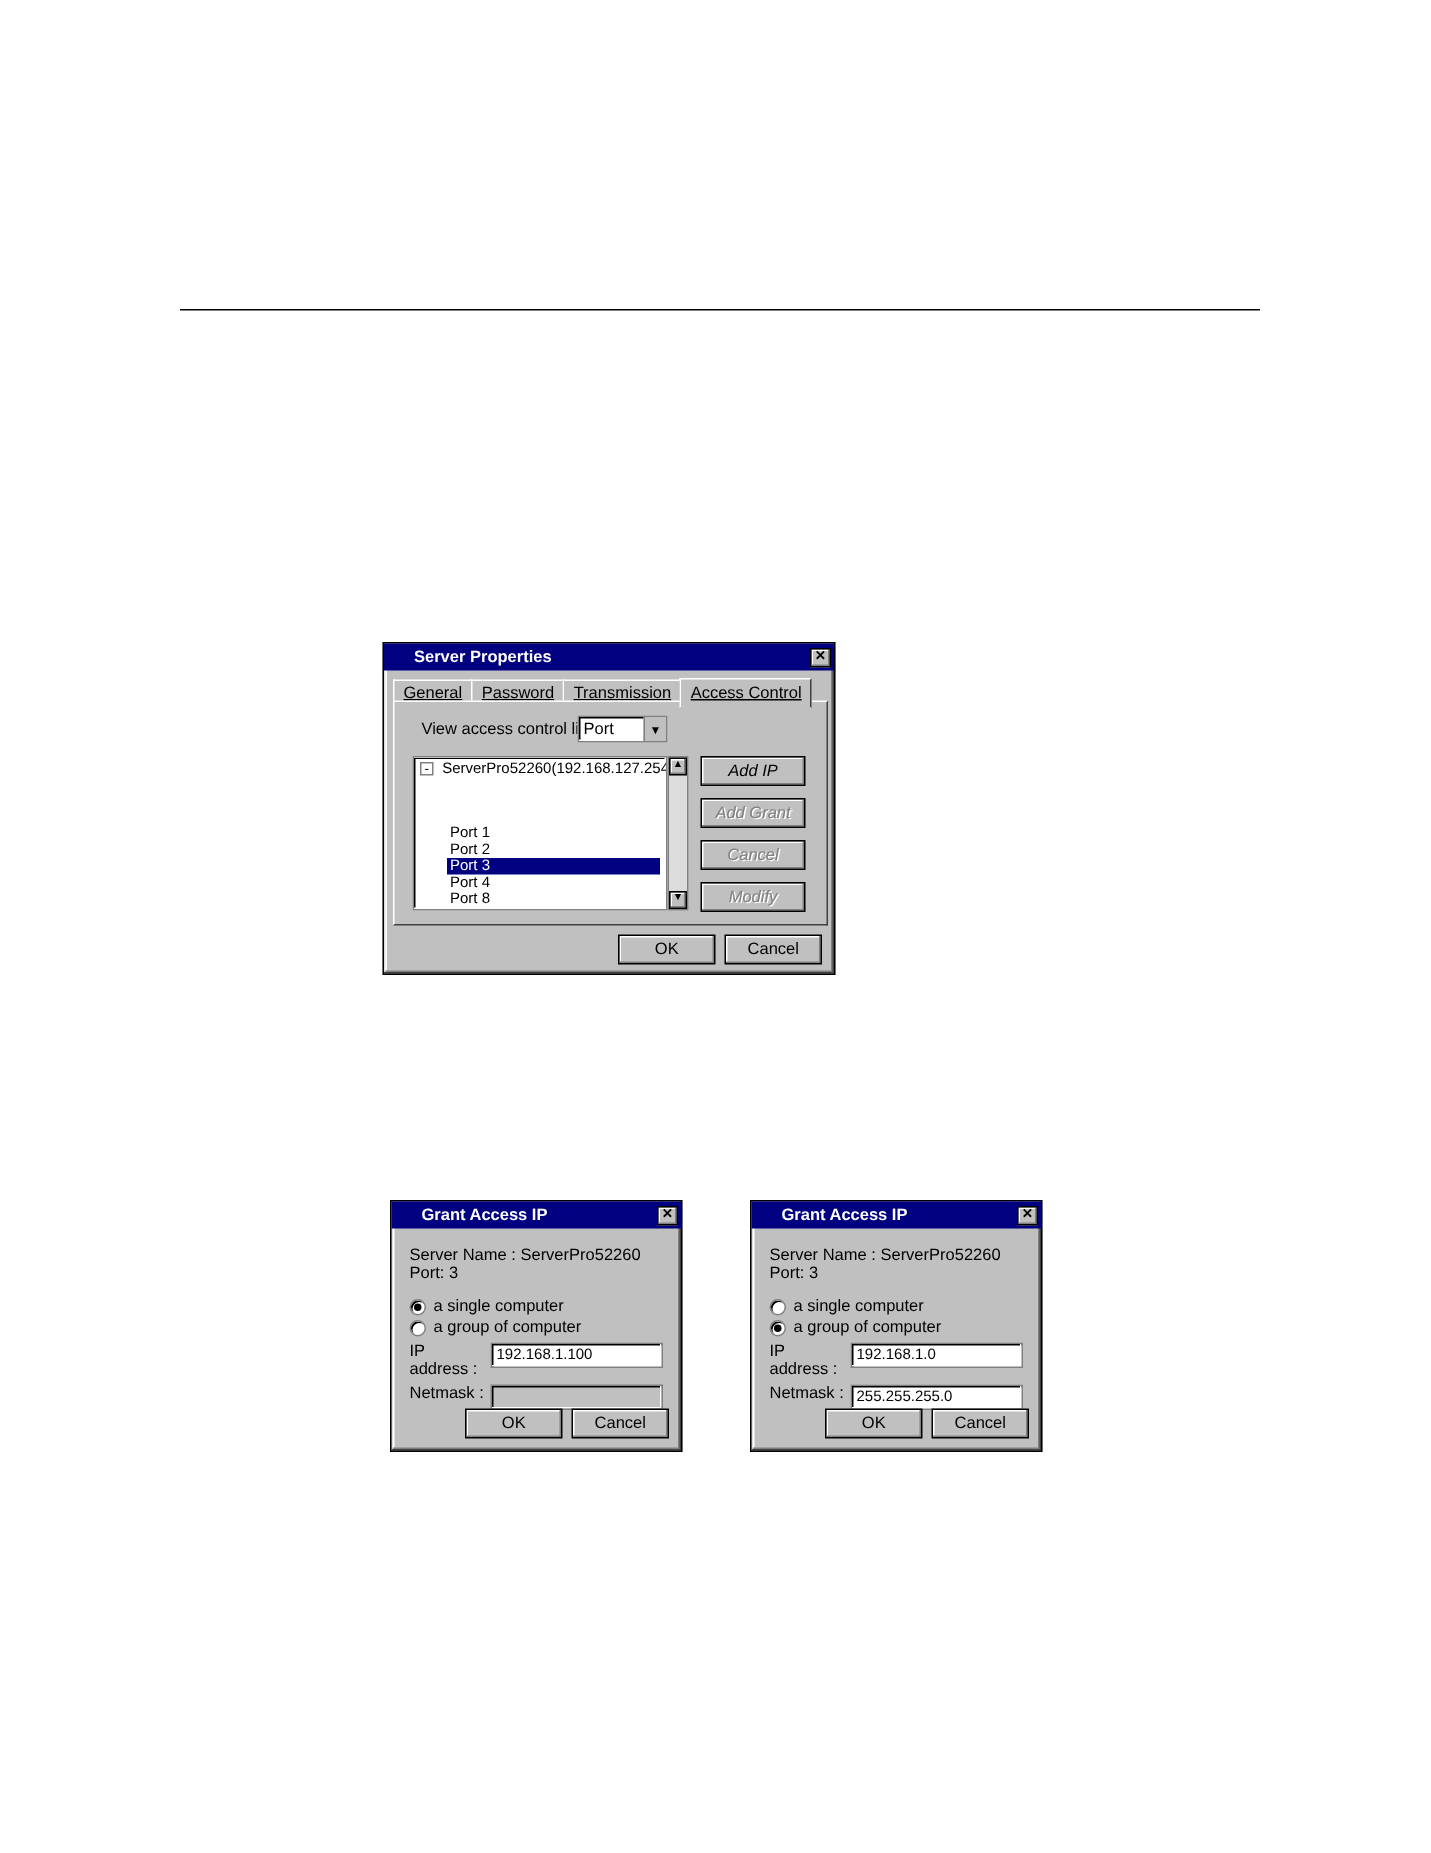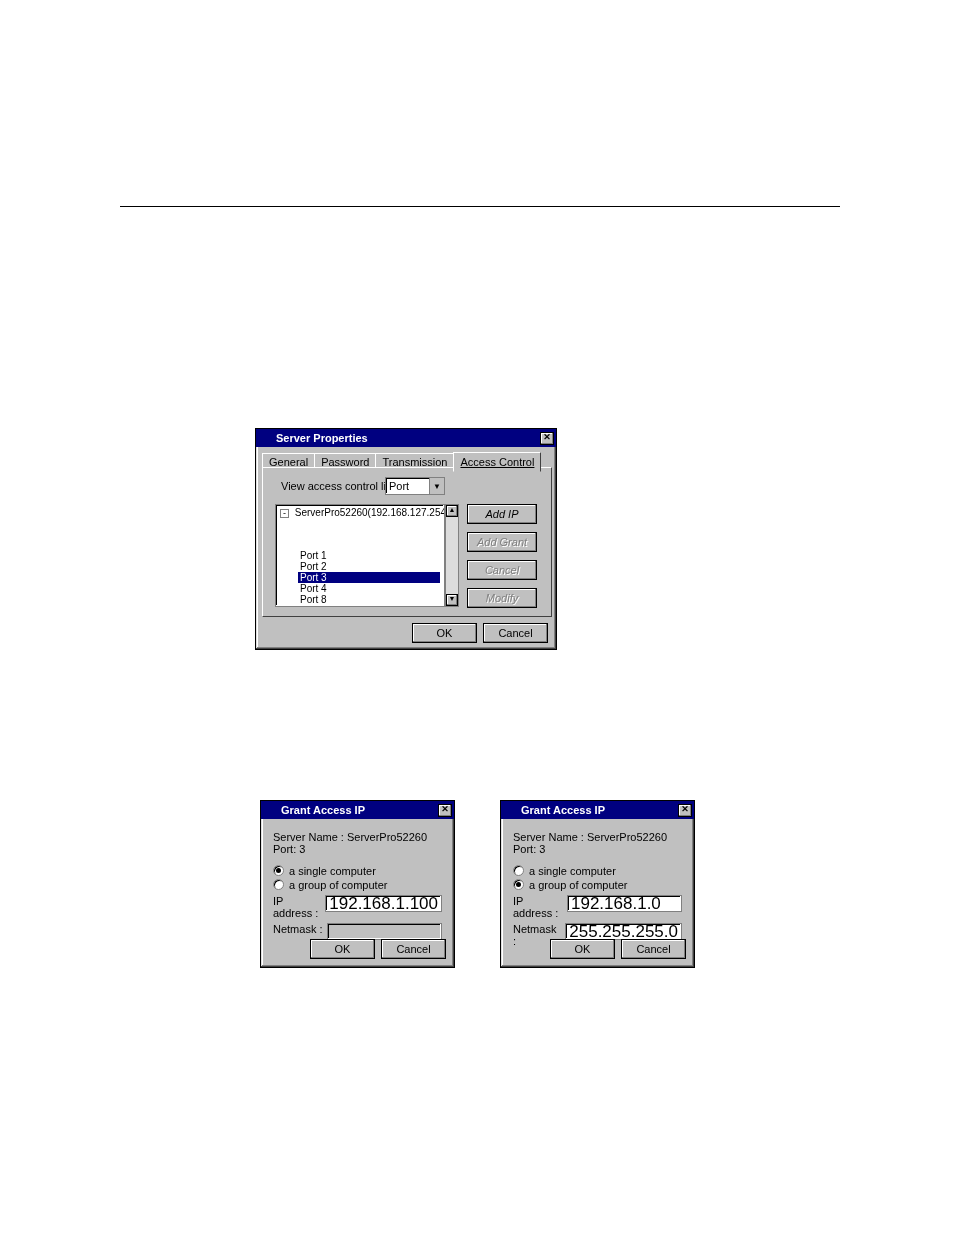--- a/index.html
+++ b/index.html
@@ -218,21 +218,21 @@
   .grant .body {
     position: absolute;
     left: 6px; top: 24px; right: 6px; bottom: 6px;
   }
   .grant .info {
     margin: 6px 6px 10px 6px;
     line-height: 12px;
   }
   .radio-row {
     margin: 2px 6px;
-    display: flex; align-items: flex-start; gap: 5px;
+    display: flex; align-items: center; gap: 5px;
   }
   .radio {
     width: 11px; height: 11px; border-radius: 50%;
     background: #fff;
     border: 1px solid #808080;
     box-shadow: inset -1px -1px 0 #fff, inset 1px 1px 0 #000;
     display:flex;align-items:center;justify-content:center;
   }
   .radio.checked::after {
     content:"";
@@ -240,21 +240,21 @@
   }
   .field-row {
     margin: 4px 6px;
     display: flex; gap: 4px;
   }
   .field-row label { width: 50px; }
   .text-input {
     flex: 1; height: 17px;
     padding: 0 3px;
     display:flex;align-items:center;
-    font-size: 17px;
+    font-size: 10px;
   }
   .text-input.disabled { background: #c0c0c0 !important; color:#808080; }
   .grant .footer {
     position: absolute;
     right: 2px; bottom: 2px;
     display: flex; gap: 6px;
   }
 </style>
 </head>
 <body>

